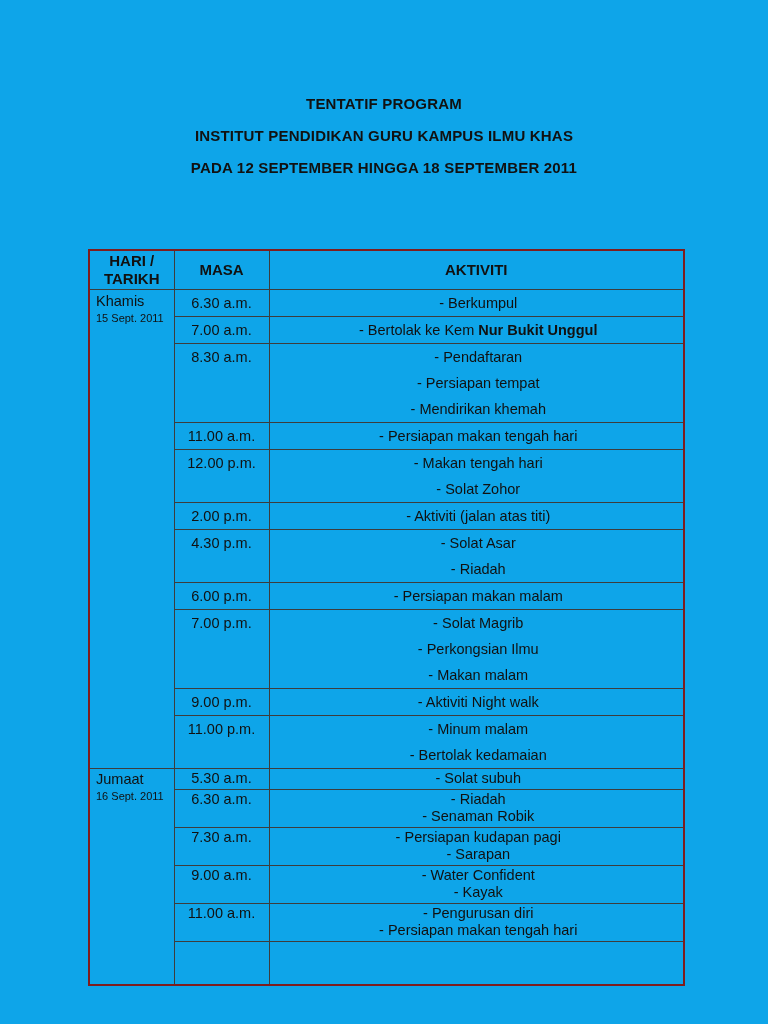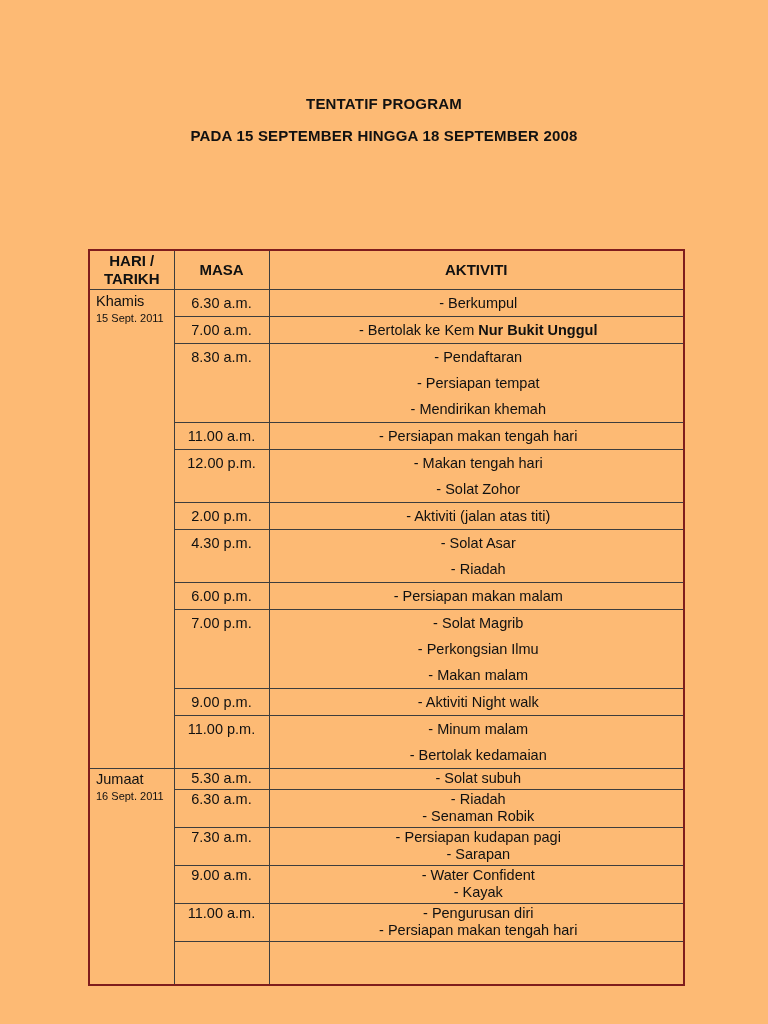--- a/index.html
+++ b/index.html
@@ -4,21 +4,21 @@
 <style>
   html, body {
     margin: 0;
     padding: 0;
     background: #ffffff;
   }
   .page {
     position: relative;
     width: 768px;
     height: 1024px;
-    background: #fdba74;
+    background: #0ea5e9;
     font-family: "Liberation Sans", sans-serif;
     color: #111111;
     overflow: hidden;
   }
   .title-block {
     padding-top: 88px;
     text-align: center;
   }
   .title-line {
     font-size: 15px;
@@ -91,21 +91,22 @@
     height: 40px;
   }
 </style>
 </head>
 <body>
 
 <div class="page">
 
   <div class="title-block">
     <div class="title-line">TENTATIF PROGRAM</div>
-    <div class="title-line">PADA 15 SEPTEMBER HINGGA 18 SEPTEMBER 2008</div>
+    <div class="title-line">INSTITUT PENDIDIKAN GURU KAMPUS ILMU KHAS</div>
+    <div class="title-line">PADA 12 SEPTEMBER HINGGA 18 SEPTEMBER 2011</div>
   </div>
 
   <table class="schedule">
     <colgroup>
       <col style="width:85px">
       <col style="width:95px">
       <col style="width:415px">
     </colgroup>
     <thead>
       <tr>

